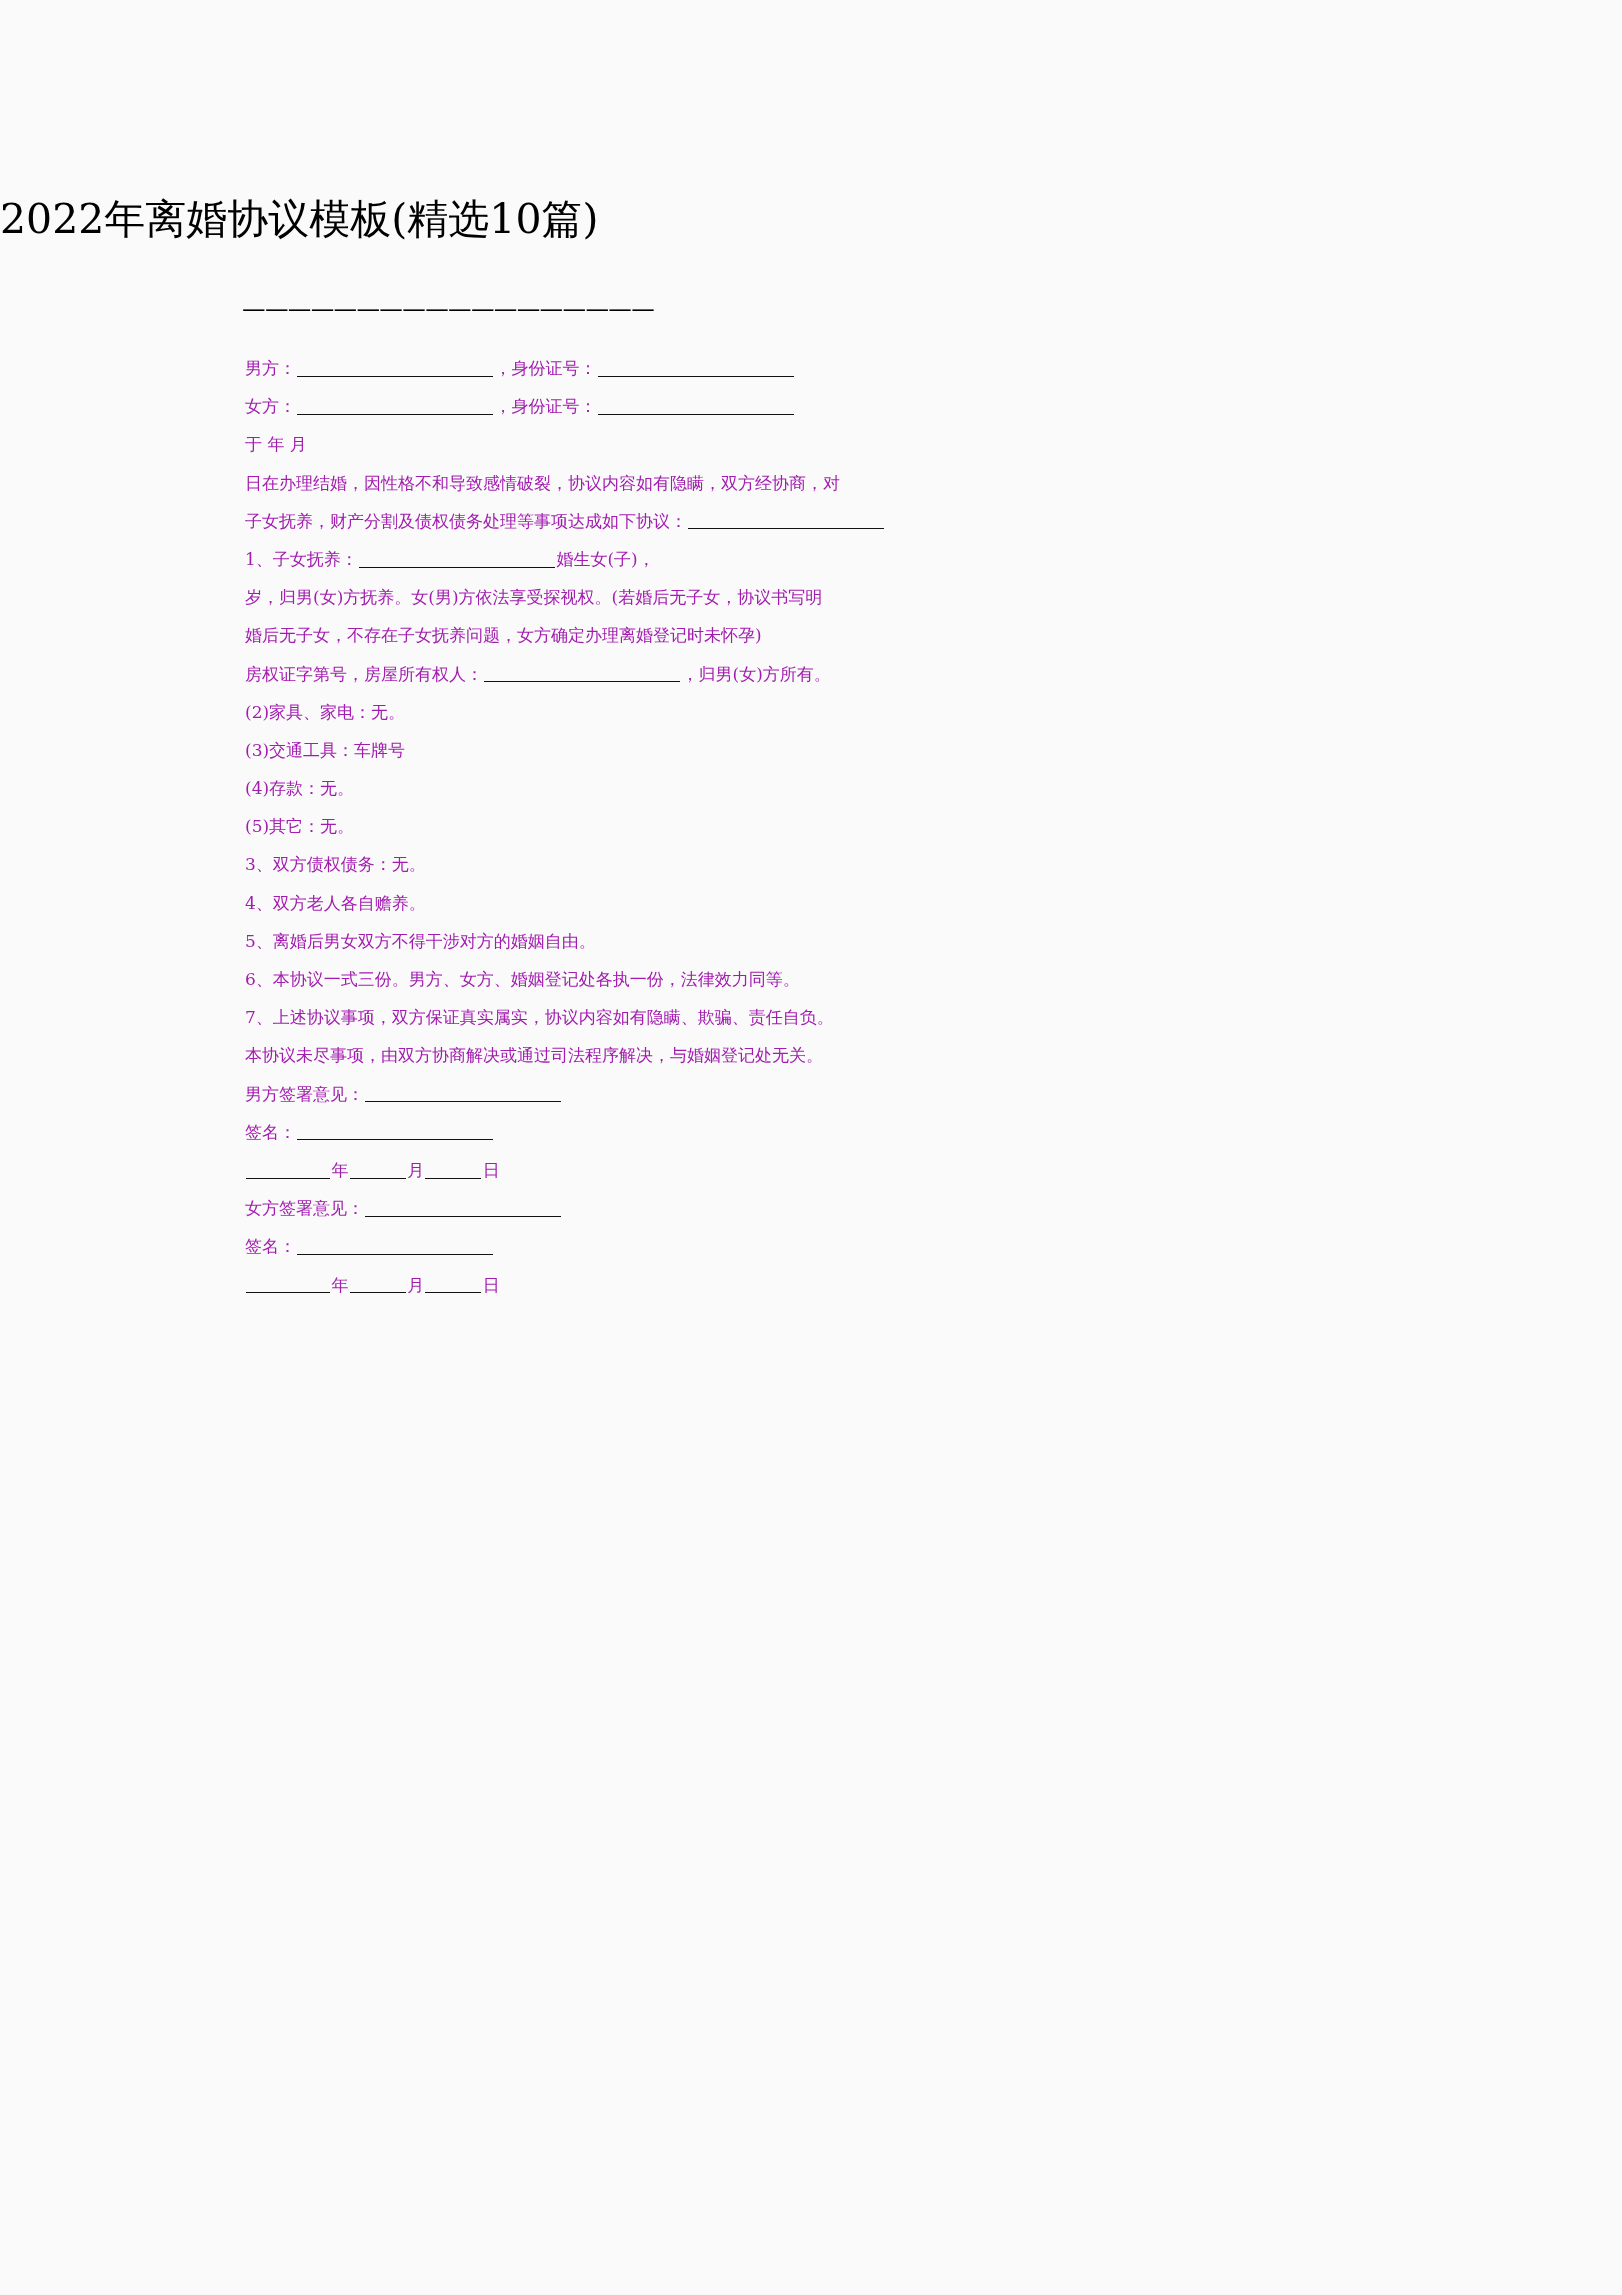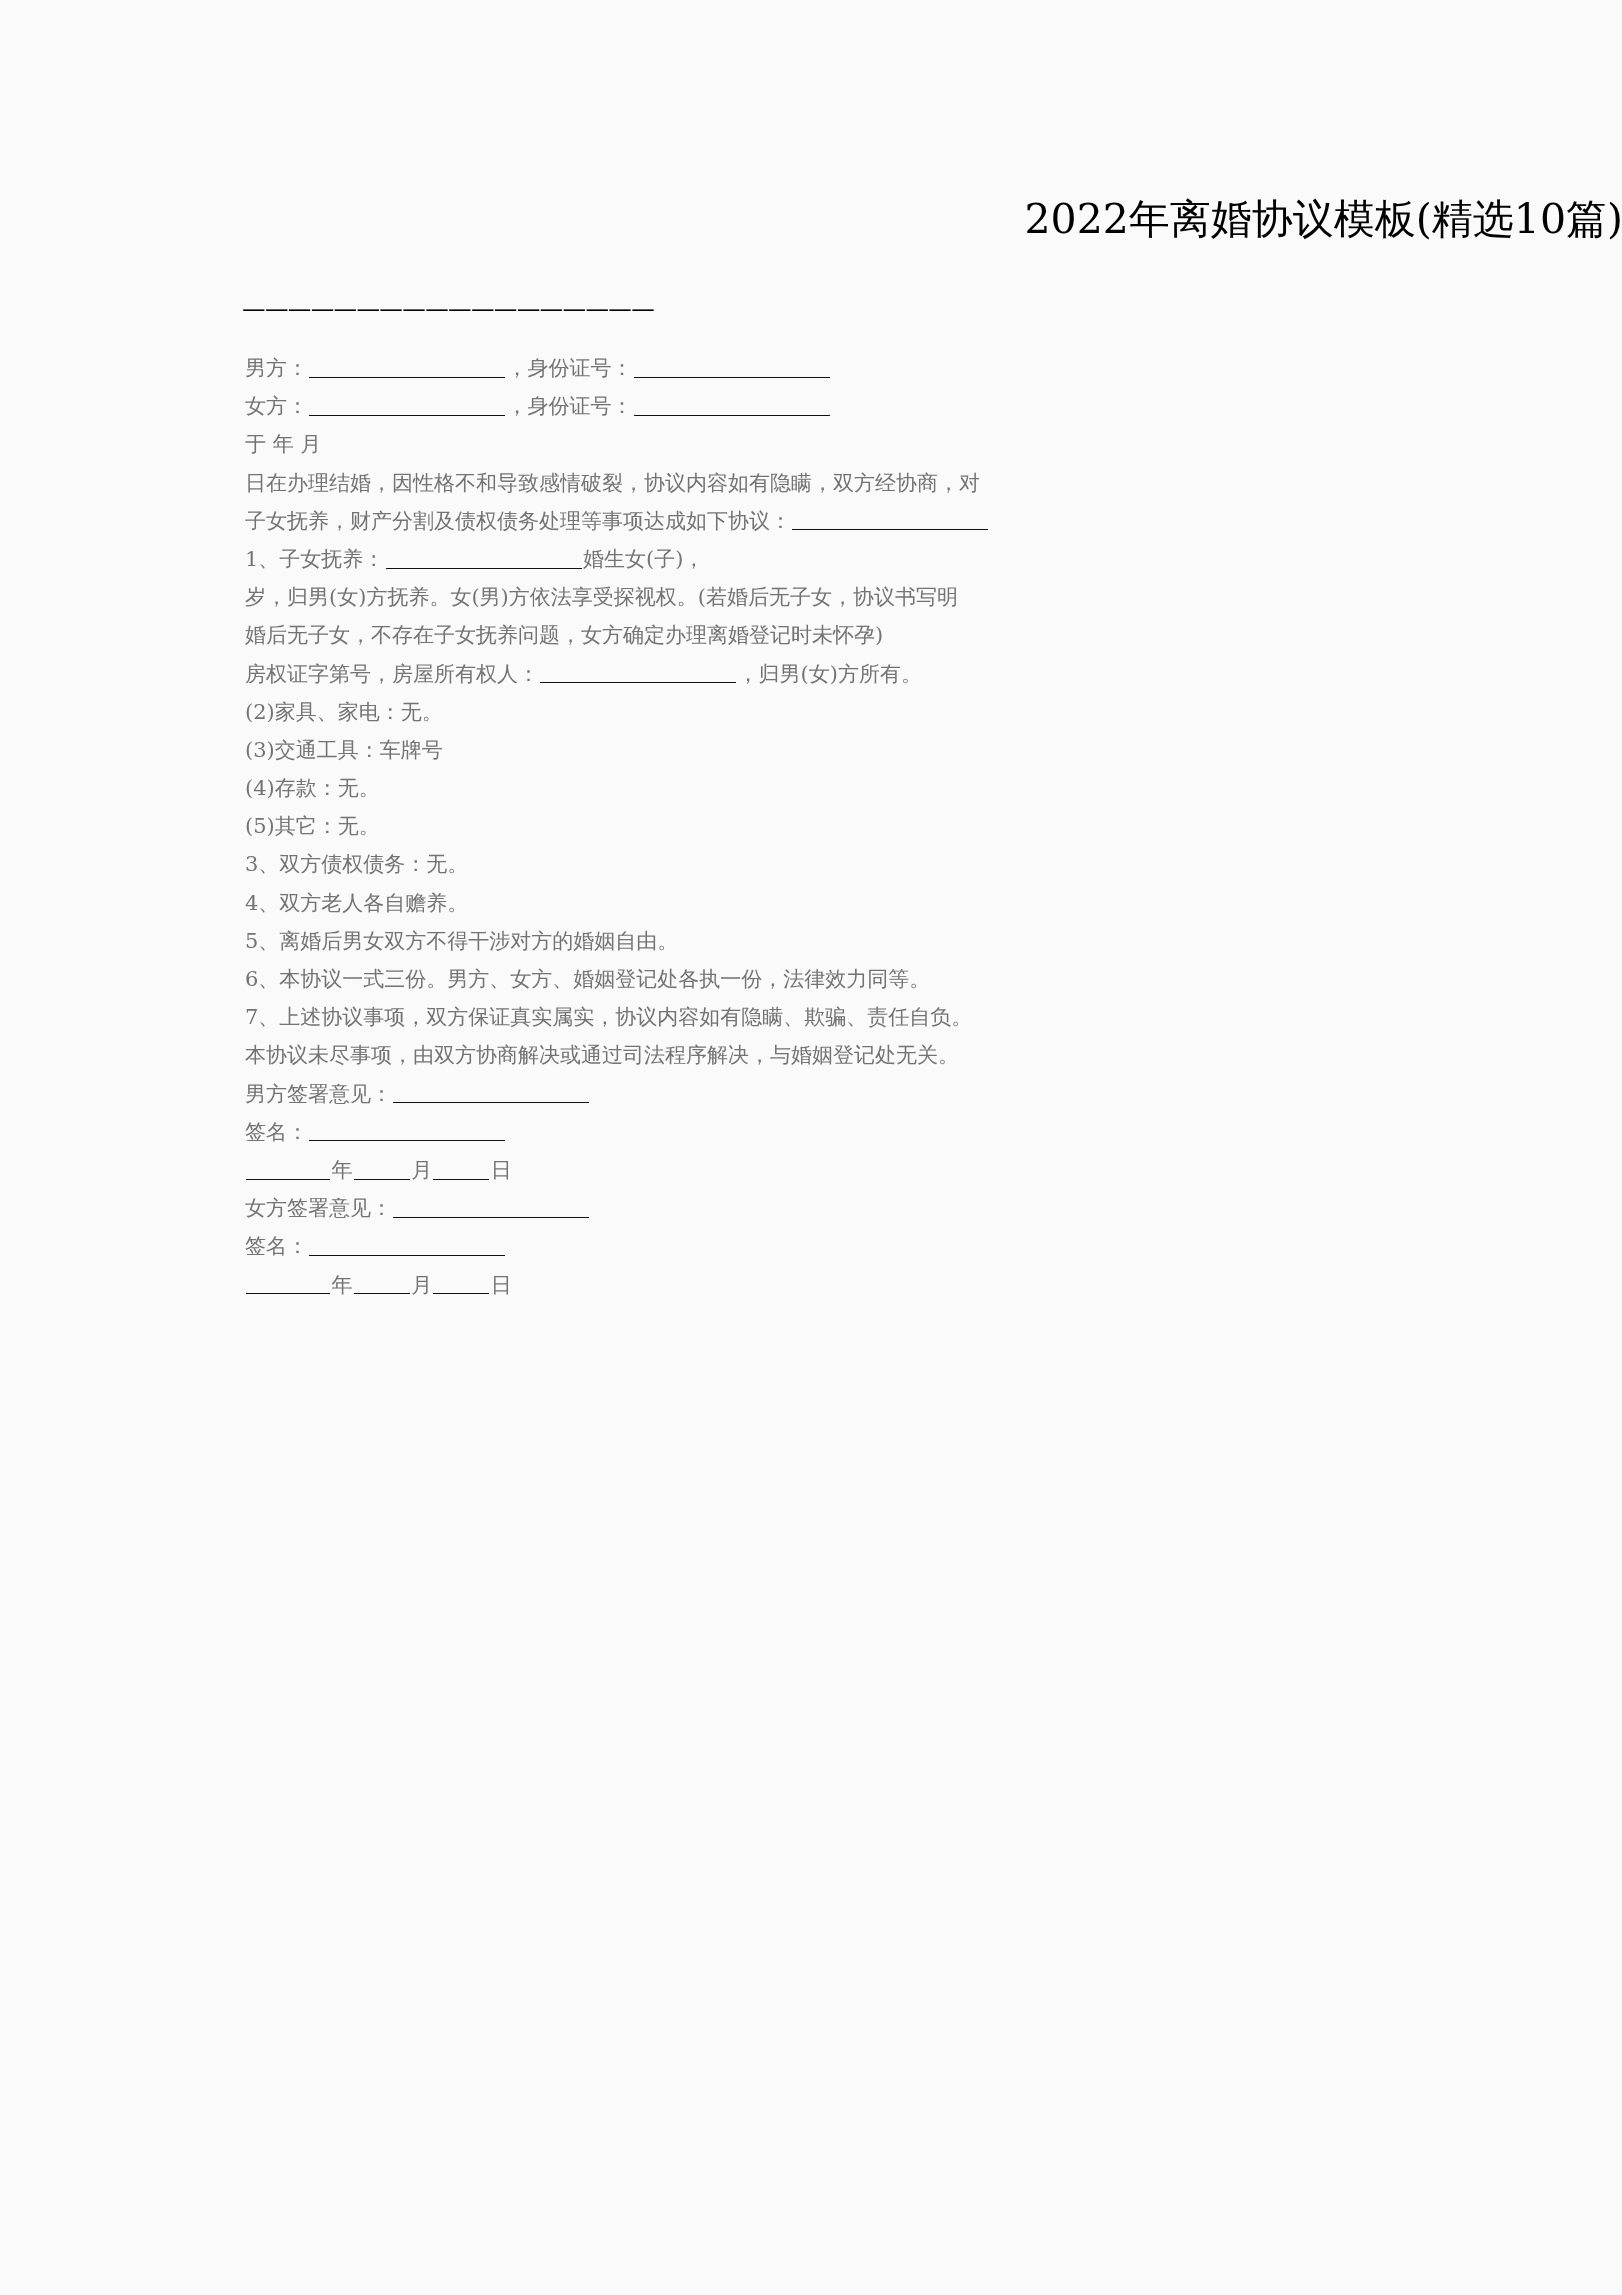--- a/index.html
+++ b/index.html
@@ -22,21 +22,21 @@
     width: 1623px;
     height: 2295px;
     background: #fafafa;
   }
 
   .doc-title {
     position: absolute;
     left: 0;
     top: 194px;
     width: 1623px;
-    text-align: right;
+    text-align: left;
     font-size: 41px;
     line-height: 51px;
     letter-spacing: 0px;
     font-weight: 400;
     font-family: "DejaVu Serif", "Liberation Serif", serif;
     white-space: nowrap;
   }
 
   .rule {
     position: absolute;
@@ -53,26 +53,26 @@
   }
 
   .body-block {
     position: absolute;
     left: 245px;
     top: 353px;
     width: 1119px;
   }
 
   .line {
-    font-size: 21px;
+    font-size: 17px;
     line-height: 31px;
     margin: 0 0 7.2px 0;
     white-space: nowrap;
     font-family: "DejaVu Serif", "Liberation Serif", serif;
-    color: #737373;
+    color: #a21caf;
   }
 
   
   .blank {
     display: inline-block;
     vertical-align: baseline;
     border-bottom: 1.3px solid #111;
     height: 19.6px;
     margin: 0 1.3px;
     position: relative;

